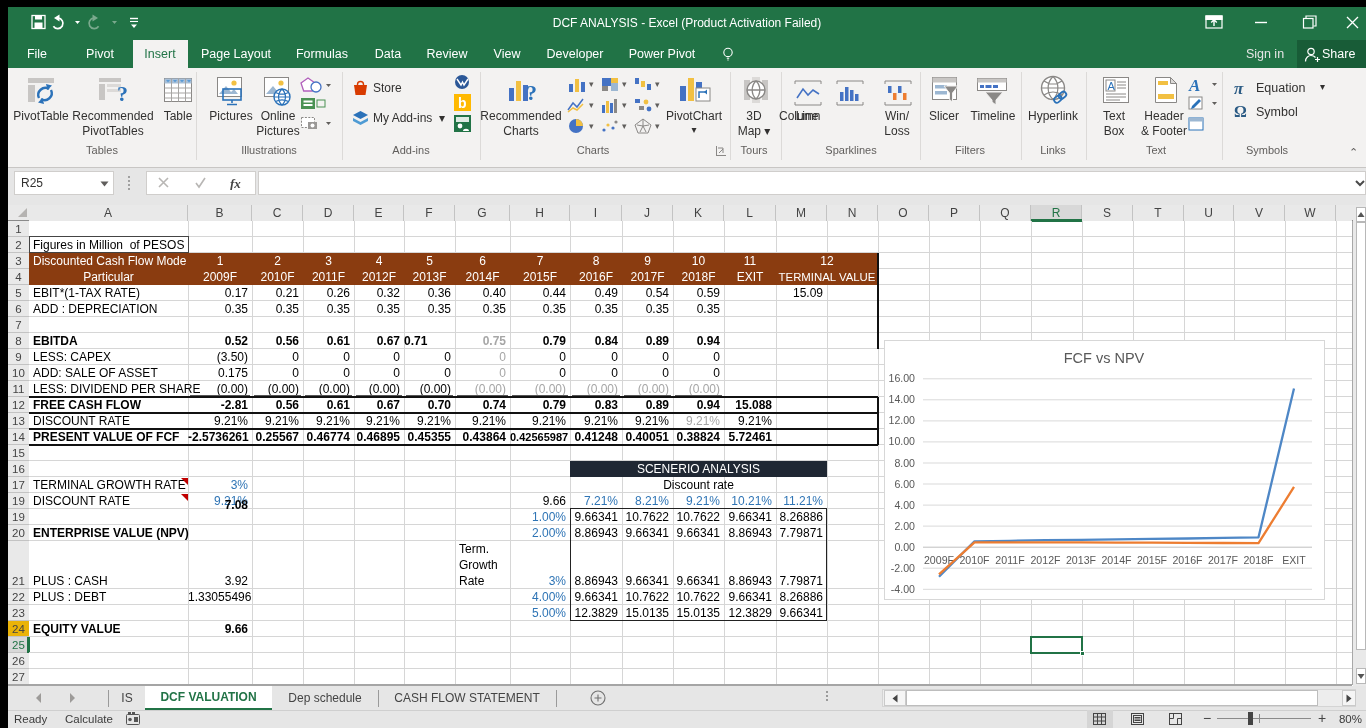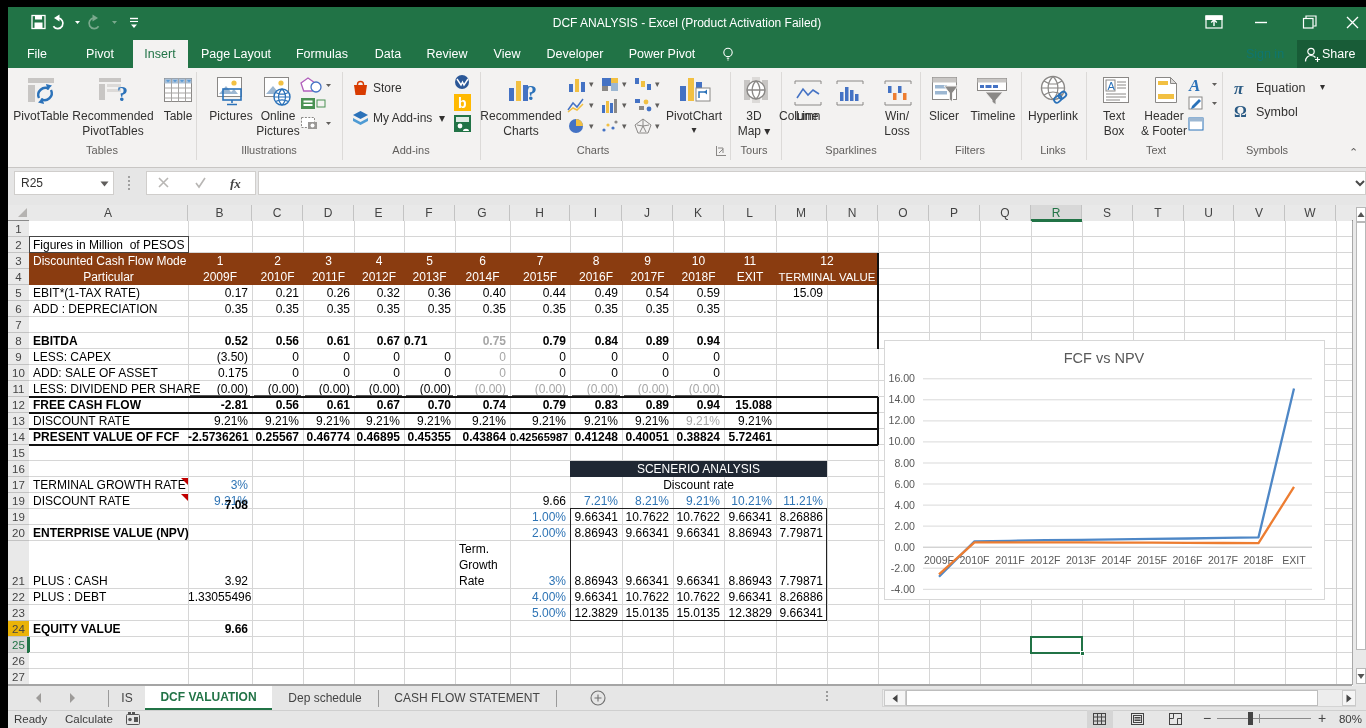--- a/index.html
+++ b/index.html
@@ -50,21 +50,21 @@
 <div class="abs" style="left:387px;top:40px;width:120px;height:28px;text-align:center;line-height:28px;font-size:12.5px;color:#fff">Review</div>
 <div class="abs" style="left:447px;top:40px;width:120px;height:28px;text-align:center;line-height:28px;font-size:12.5px;color:#fff">View</div>
 <div class="abs" style="left:515px;top:40px;width:120px;height:28px;text-align:center;line-height:28px;font-size:12.5px;color:#fff">Developer</div>
 <div class="abs" style="left:602px;top:40px;width:120px;height:28px;text-align:center;line-height:28px;font-size:12.5px;color:#fff">Power Pivot</div>
 <svg class="abs" style="left:720px;top:46px" width="16" height="17" viewBox="0 0 16 17">
 <g fill="none" stroke="#fff" stroke-width="1.1">
 <circle cx="8" cy="6.5" r="4.2"></circle>
         <path d="M6.5,10.5 l3,0 M6.8,12.3 l2.4,0 M7.4,14 l1.2,0"></path>
 </g>
     </svg>
-<div class="abs" style="left:1215px;top:40px;width:100px;height:28px;line-height:28px;font-size:12.5px;color:#0f766e;text-align:center">Sign in</div>
+<div class="abs" style="left:1215px;top:40px;width:100px;height:28px;line-height:28px;font-size:12.5px;color:#e5e5e5;text-align:center">Sign in</div>
 <div class="abs" style="left:1297px;top:40px;width:69px;height:28px;background:#185c37"></div>
 <svg class="abs" style="left:1303px;top:46px" width="18" height="17" viewBox="0 0 18 17">
 <g fill="none" stroke="#fff" stroke-width="1.2">
 <circle cx="8" cy="5.5" r="3.2"></circle>
         <path d="M2.5,15.5 c0,-4 3,-6 5.5,-6 c2,0 3.5,0.8 4.5,2"></path>
 <path d="M12,13.5 l5,0 M14.5,11 l0,5"></path>
 </g>
     </svg>
     <div class="abs" style="left:1322px;top:40px;width:44px;height:28px;line-height:28px;font-size:12.5px;color:#fff">Share</div>
 <div class="abs" style="left:8px;top:68px;width:1358px;height:100px;background:#f3f2f1;border-bottom:1px solid #c8c6c4"></div>

